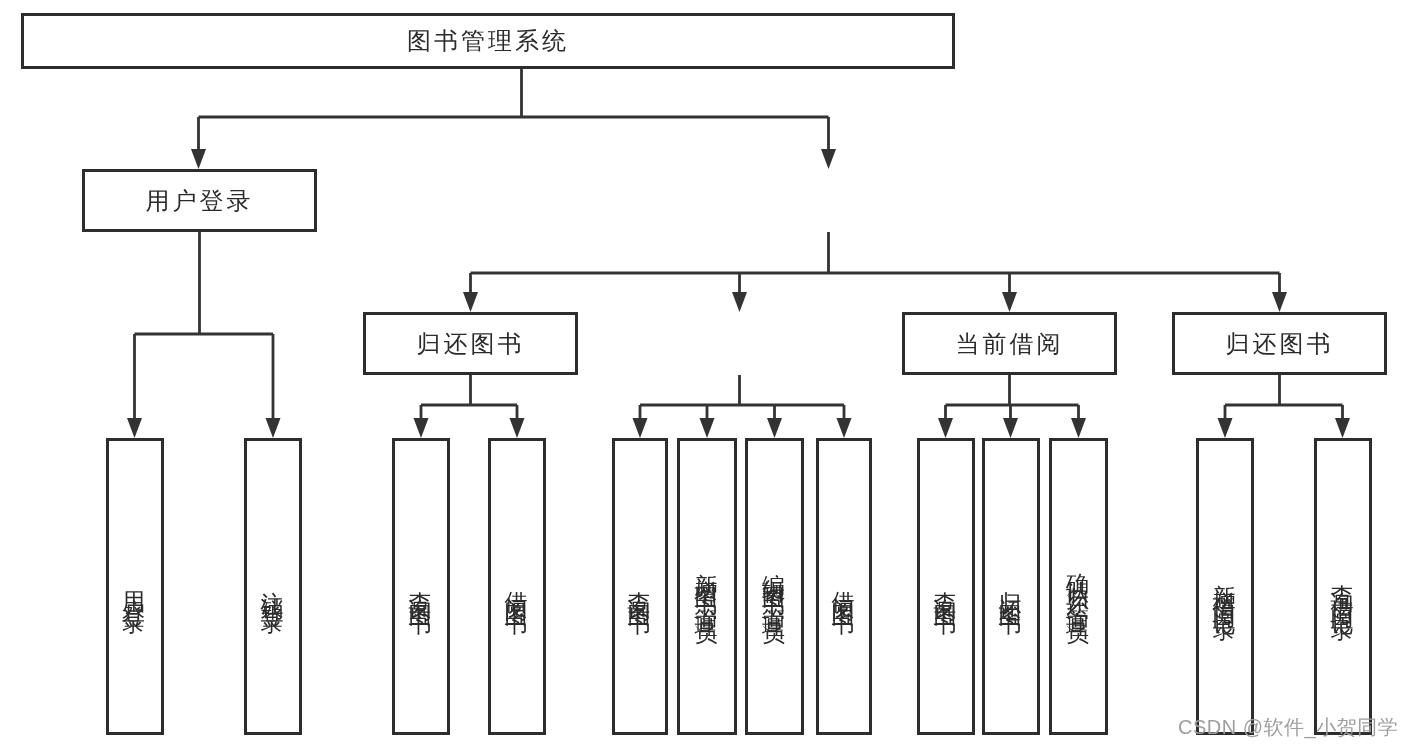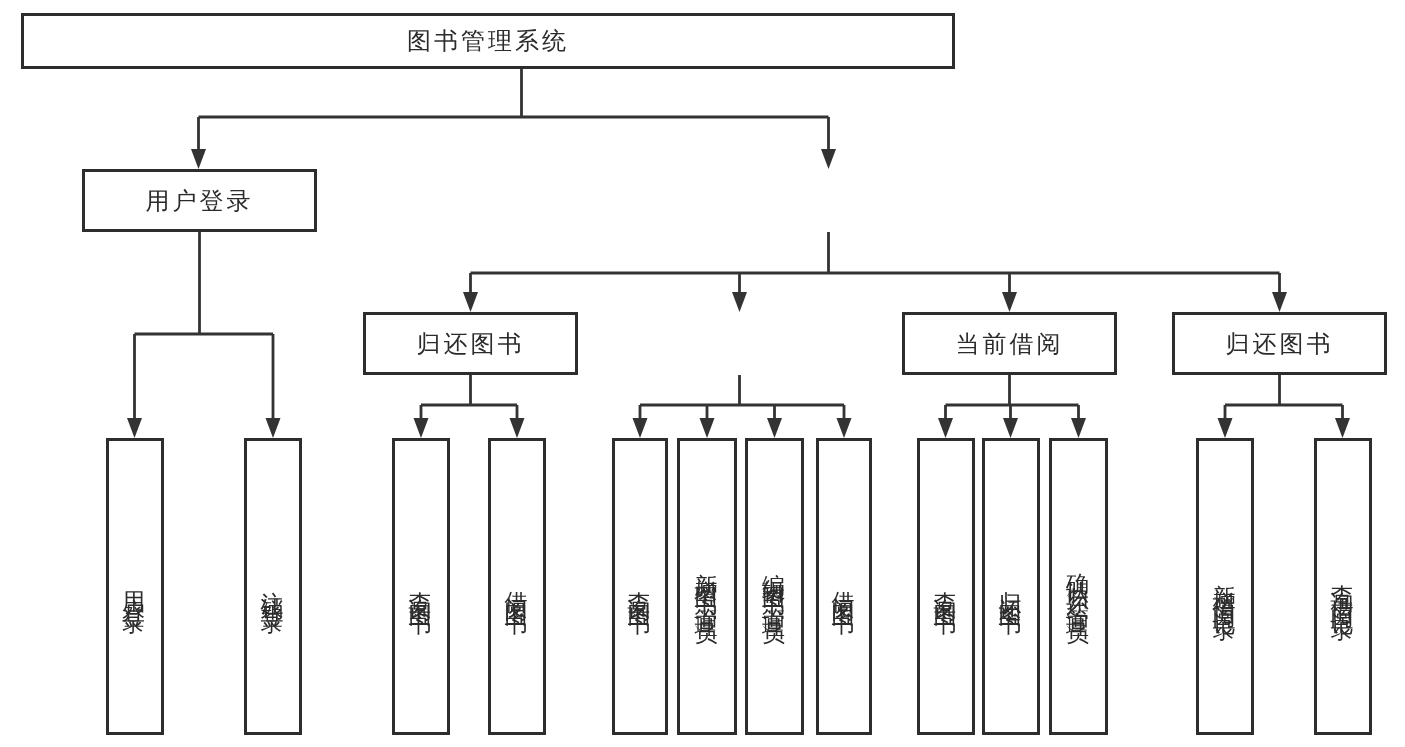--- a/index.html
+++ b/index.html
@@ -137,14 +137,15 @@
   <div class="node vbox" style="left:1049px;width:59px">
     <span>确认归还（管理员）</span>
   </div>
   <div class="node vbox" style="left:1196px;width:58px">
     <span>新增借阅记录</span>
   </div>
   <div class="node vbox" style="left:1314px;width:58px">
     <span>查询借阅记录</span>
   </div>
 
+  <div id="watermark">CSDN @软件_小贺同学</div>
 
 </div>
 
 </body></html>

